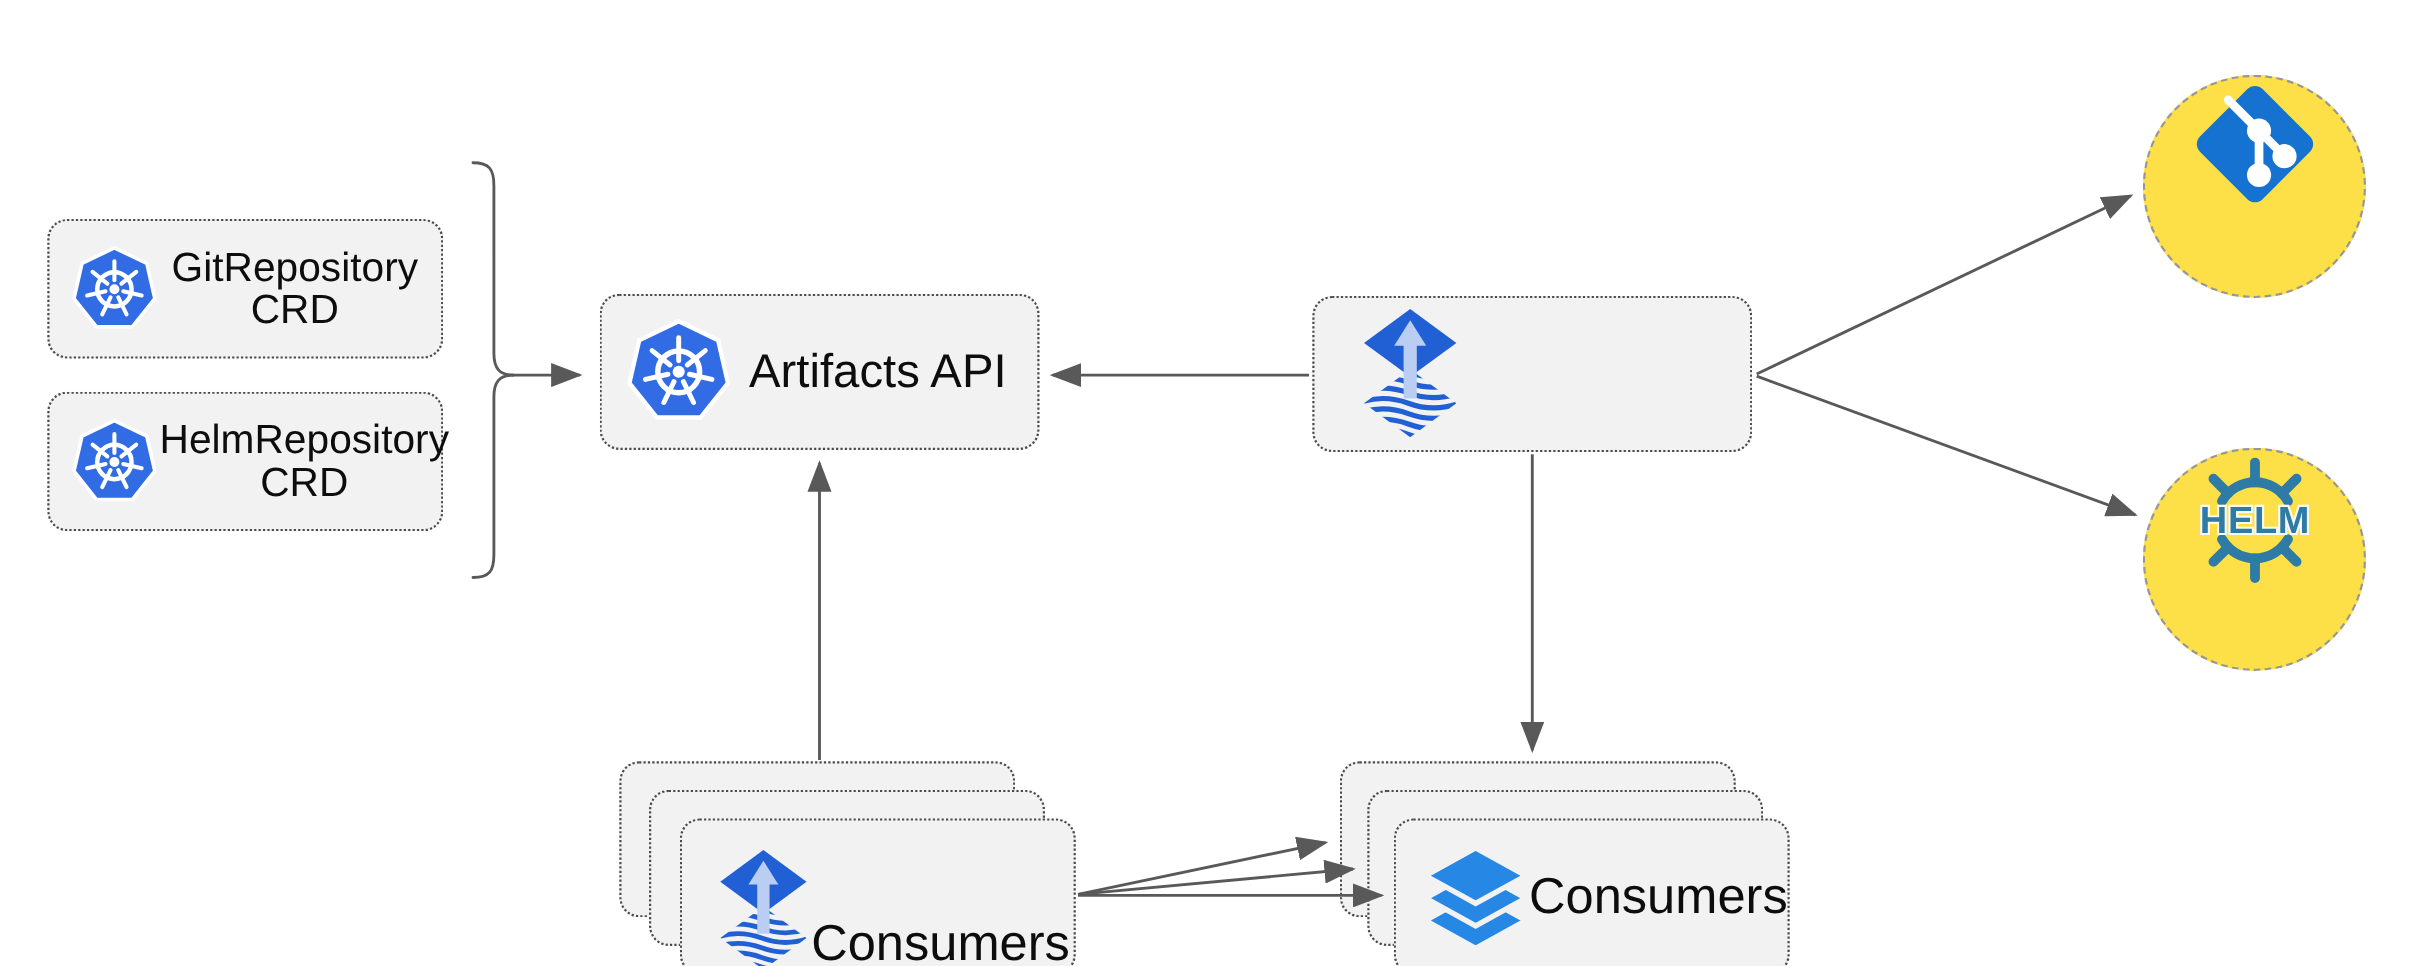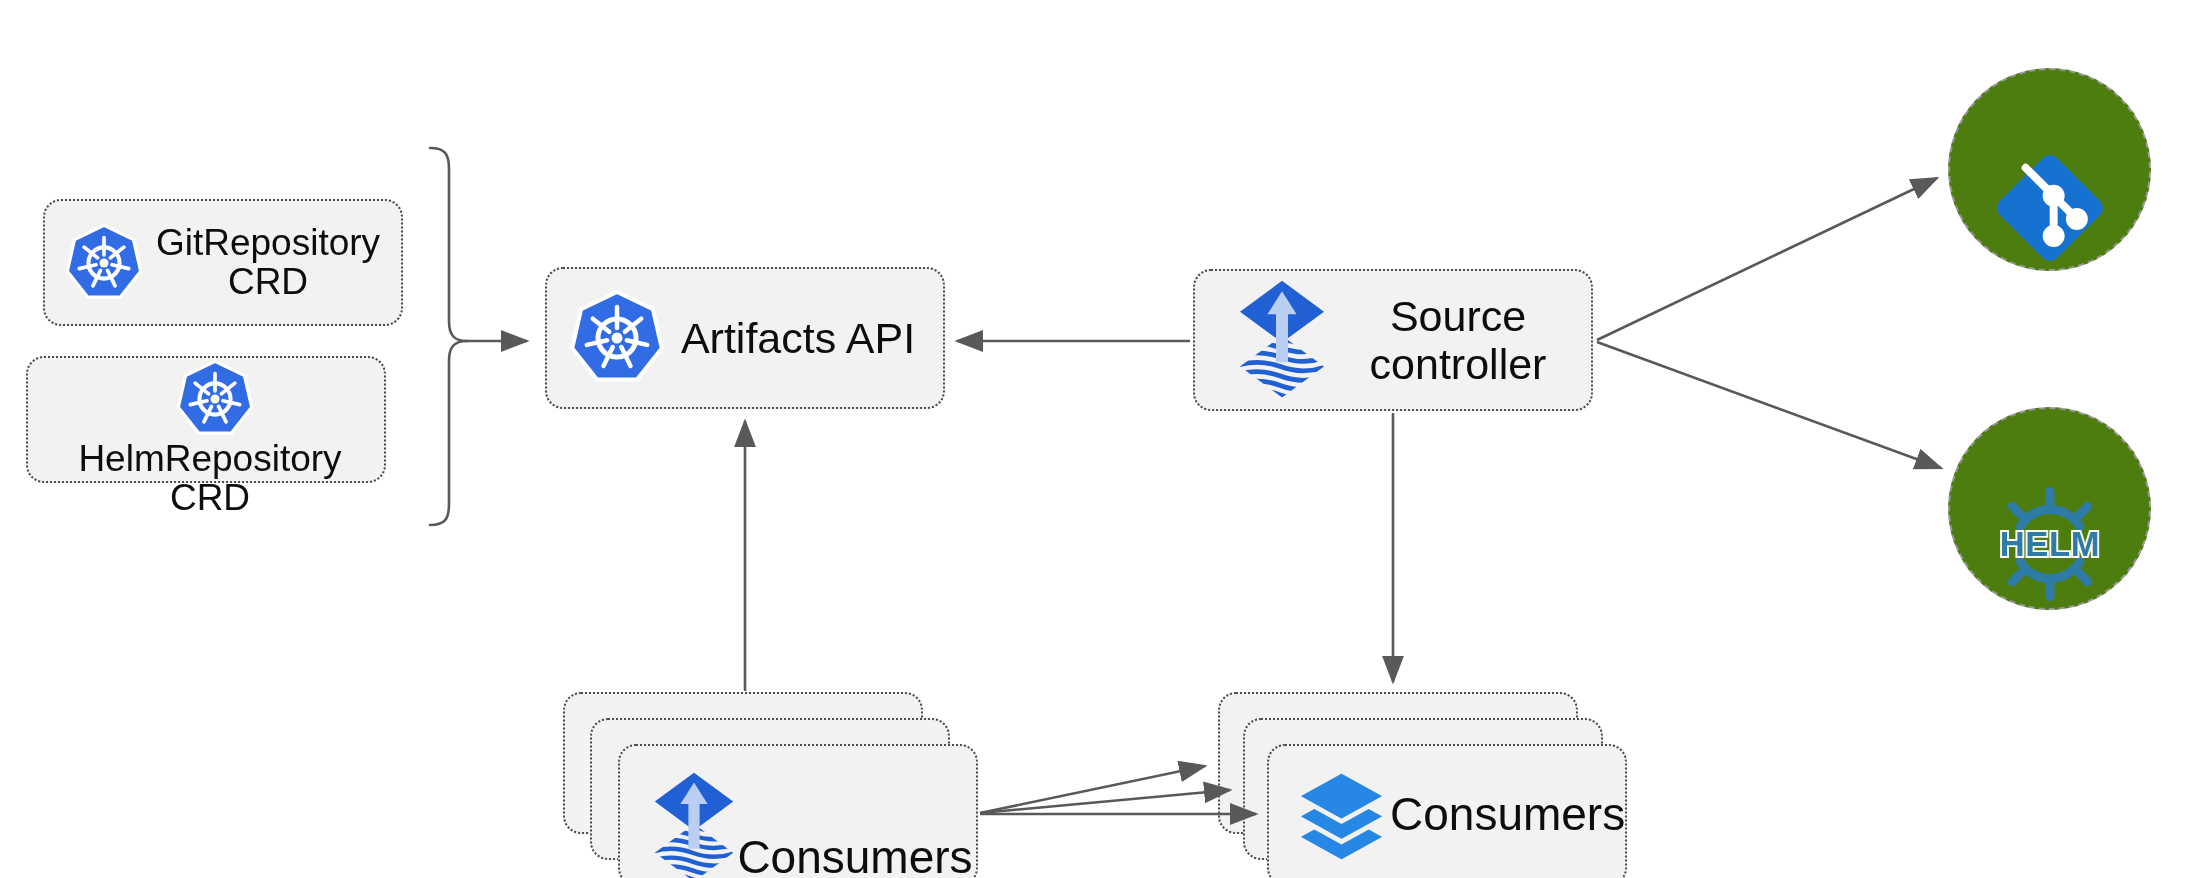--- a/index.html
+++ b/index.html
@@ -3,26 +3,26 @@
 <meta charset="utf-8">
 <style>
   html,body{margin:0;padding:0;background:#fff;}
   .canvas{position:relative;width:2198px;height:878px;background:#ffffff;overflow:hidden;
           font-family:"Liberation Sans", sans-serif;color:#111;margin-top:44px;}
   .node{position:absolute;box-sizing:border-box;background:#f2f2f3;border:2.5px dotted #4a4a4a;
         border-radius:18px;display:flex;align-items:center;}
   .stackbox{position:absolute;box-sizing:border-box;background:#f2f2f3;border:2.5px dotted #4a4a4a;
         border-radius:18px;width:360px;height:142px;}
   .circle{position:absolute;box-sizing:border-box;width:203px;height:203px;border-radius:50%;
-        background:#4d7c0f;border:2.5px dashed #979797;display:flex;align-items:flex-end;justify-content:center;}
+        background:#fde047;border:2.5px dashed #979797;display:flex;align-items:flex-start;justify-content:center;}
   .txt{flex:1;text-align:center;line-height:1.12;color:#0d0d0d;}
   .txt .line{display:block;}
   
   #box-gitrepo{left:43px;top:155px;width:360px;height:127px;padding-left:18px;}
-  #box-helmrepo{left:26px;top:312px;width:360px;height:127px;padding-left:18px;flex-direction:column;}
+  #box-helmrepo{left:43px;top:312px;width:360px;height:127px;padding-left:18px;}
   #box-gitrepo .txt,#box-helmrepo .txt{font-size:37px;line-height:1.05;padding-right:10px;}
   #box-k8sapi{left:545px;top:223px;width:400px;height:142px;padding-left:20px;}
   #box-k8sapi .txt{font-size:43px;padding-right:14px;}
   #box-source{left:1193px;top:225px;width:400px;height:142px;padding-left:44px;}
   #box-source .txt{font-size:43px;}
   
   #consumers-back{left:563px;top:648px;z-index:1;}
   #consumers-mid{left:590px;top:674px;z-index:2;}
   #consumers-front{left:618px;top:700px;z-index:3;display:flex;align-items:flex-end;padding-left:34px;box-sizing:border-box;}
   #consumers-front .txt{font-size:46px;}
@@ -113,24 +113,20 @@
           <path d="M-6,79 q 27,-10 54,0 t 54,0"></path>
         <path d="M-6,90 q 27,-10 54,0 t 54,0"></path>
           <path d="M-6,101 q 27,-10 54,0 t 54,0"></path>
         <path d="M-6,112 q 27,-10 54,0 t 54,0"></path>
           <path d="M-6,123 q 27,-10 54,0 t 54,0"></path>
         <path d="M-6,134 q 27,-10 54,0 t 54,0"></path>
       </g>
       <rect x="43" y="38" width="14" height="58" fill="#b9cef2"></rect>
       <polygon points="50,13 67,40 33,40" fill="#b9cef2"></polygon>
     </svg>
-    <div class="txt">
-      <span class="line">Source</span>
-      <span class="line">controller</span>
-    </div>
   </div>
 
   <div class="stackbox" id="consumers-back"></div>
   <div class="stackbox" id="consumers-mid"></div>
   <div class="stackbox" id="consumers-front">
     <svg class="icon" width="80" height="112" viewBox="0 0 100 140">
       <polygon points="50,1 99,37 50,73 1,37" fill="#2160d4"></polygon>
       <clipPath id="fluxclip-con">
           <polygon points="50,65 99,101 50,137 1,101"></polygon>
         </clipPath>

